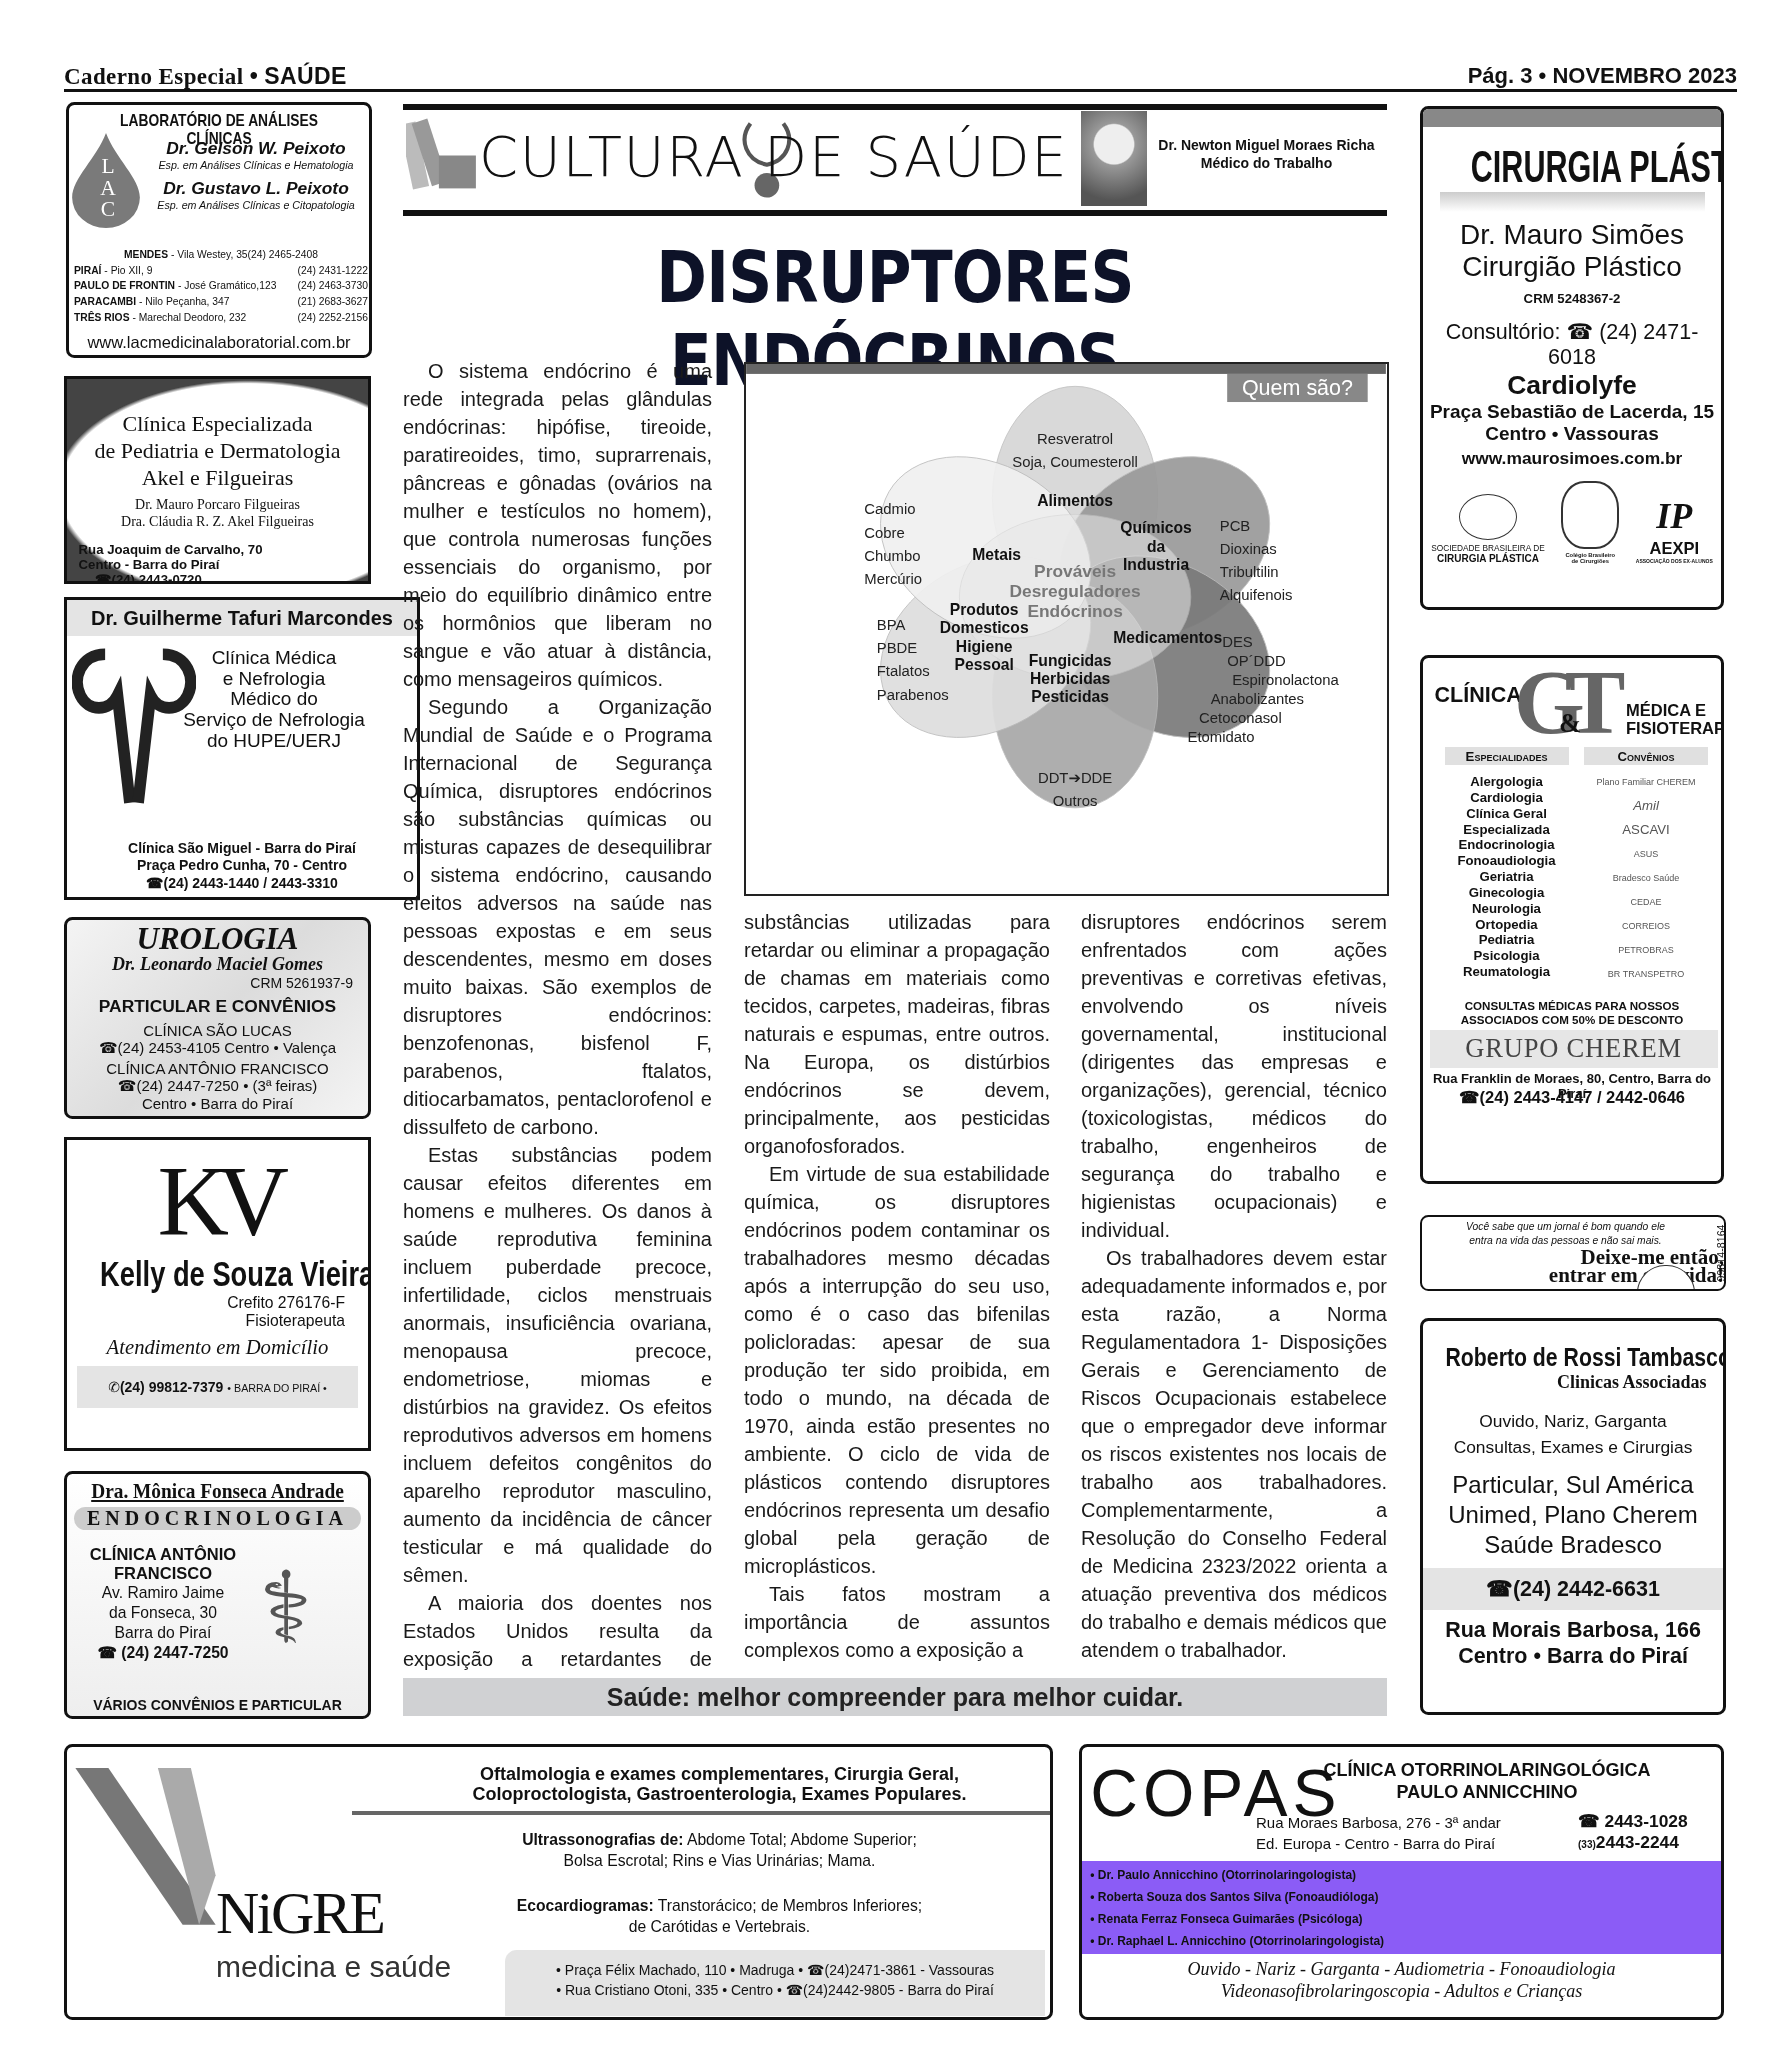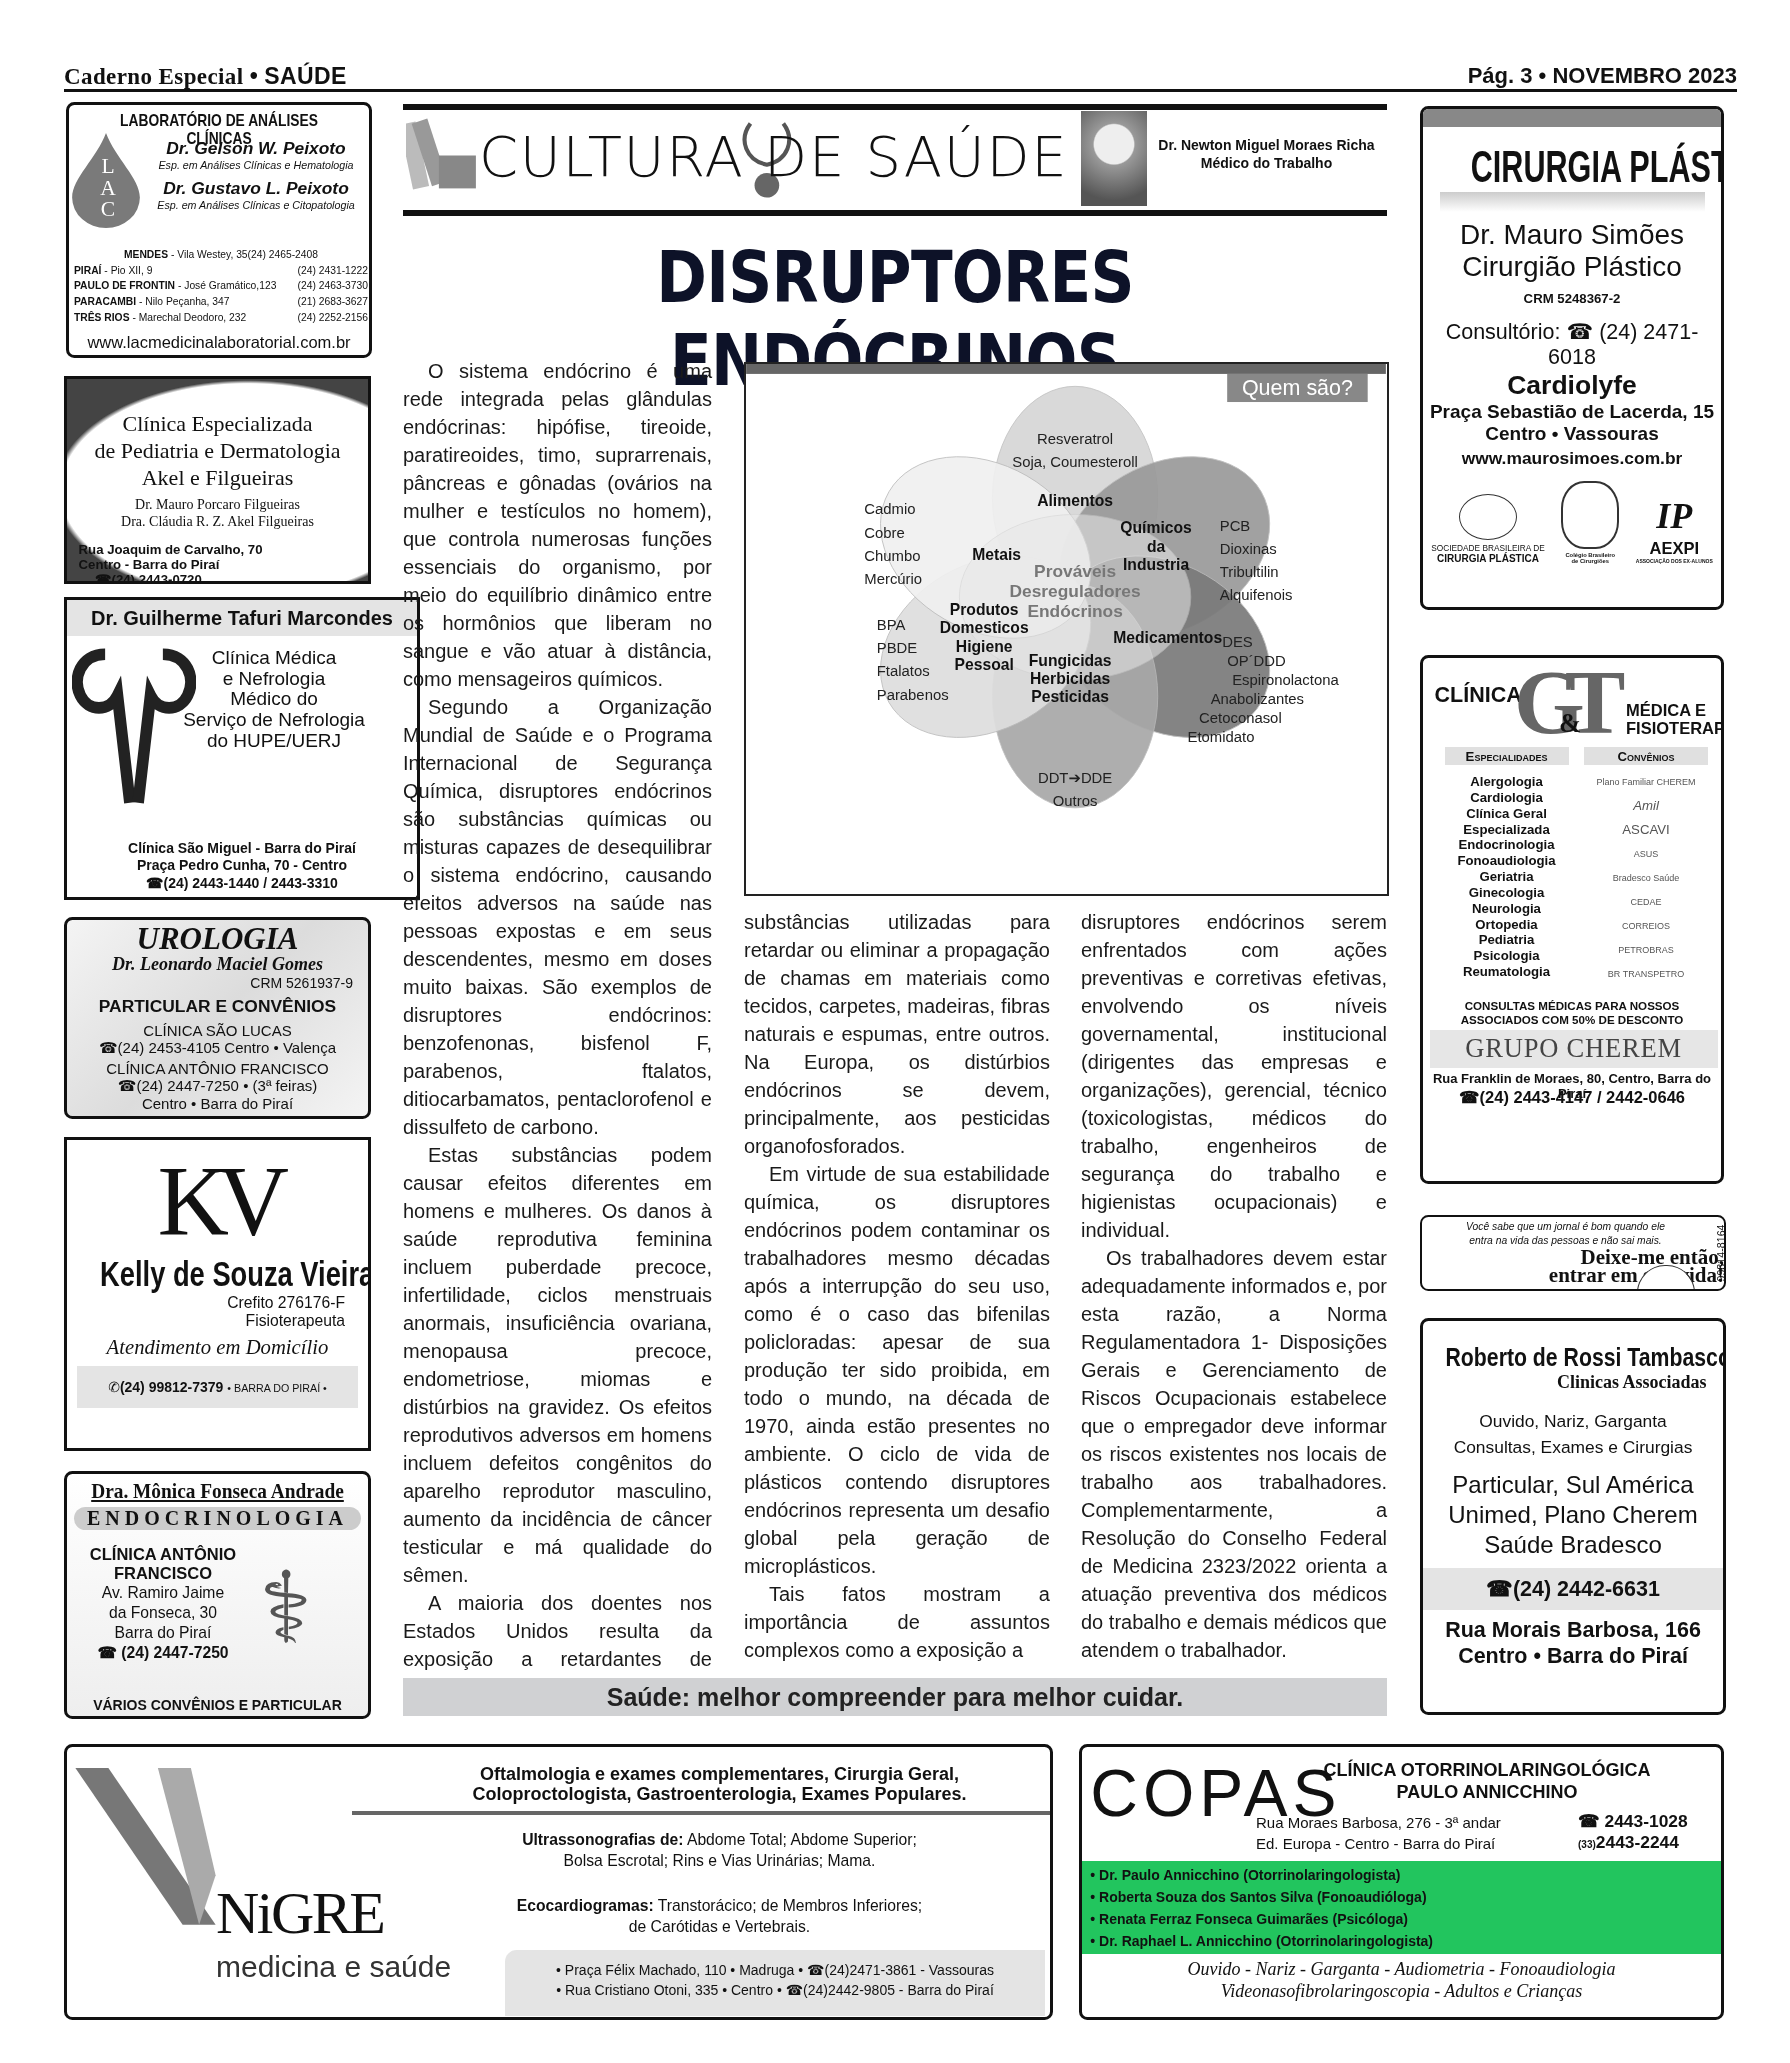--- a/index.html
+++ b/index.html
@@ -401,21 +401,21 @@
       <div>PAULO ANNICCHINO</div>
   </div>
   <div class="abs cond" style="left:174px;top:66px;font-size:15px;line-height:20.7px;text-align:left">
     <div>Rua Moraes Barbosa, 276 - 3ª andar</div>
       <div>Ed. Europa - Centro - Barra do Piraí</div>
   </div>
   <div class="abs b" style="left:496px;top:64px;font-size:17.4px;line-height:20.7px;text-align:left">
     <div><span>☎ </span><span>2443-1028</span></div>
     <div><span style="font-size:10px">(33)</span><span>2443-2244</span></div>
   </div>
-  <div class="abs b" style="left:0;top:114px;width:100%;background:#22c55e;font-size:14px;line-height:22px;text-align:left;padding:2.5px 8.3px">
+  <div class="abs b" style="left:0;top:114px;width:100%;background:#8b5cf6;font-size:12px;line-height:22px;text-align:left;padding:2.5px 8.3px">
     <div>• Dr. Paulo Annicchino (Otorrinolaringologista)</div>
       <div>• Roberta Souza dos Santos Silva (Fonoaudióloga)</div>
       <div>• Renata Ferraz Fonseca Guimarães (Psicóloga)</div>
       <div>• Dr. Raphael L. Annicchino (Otorrinolaringologista)</div>
   </div>
   <div class="abs serif i" style="left:0;top:212px;width:100%;font-size:18px;line-height:21.5px">
     <div>Ouvido - Nariz - Garganta - Audiometria - Fonoaudiologia</div>
       <div>Videonasofibrolaringoscopia - Adultos e Crianças</div>
   </div>
 </div>

